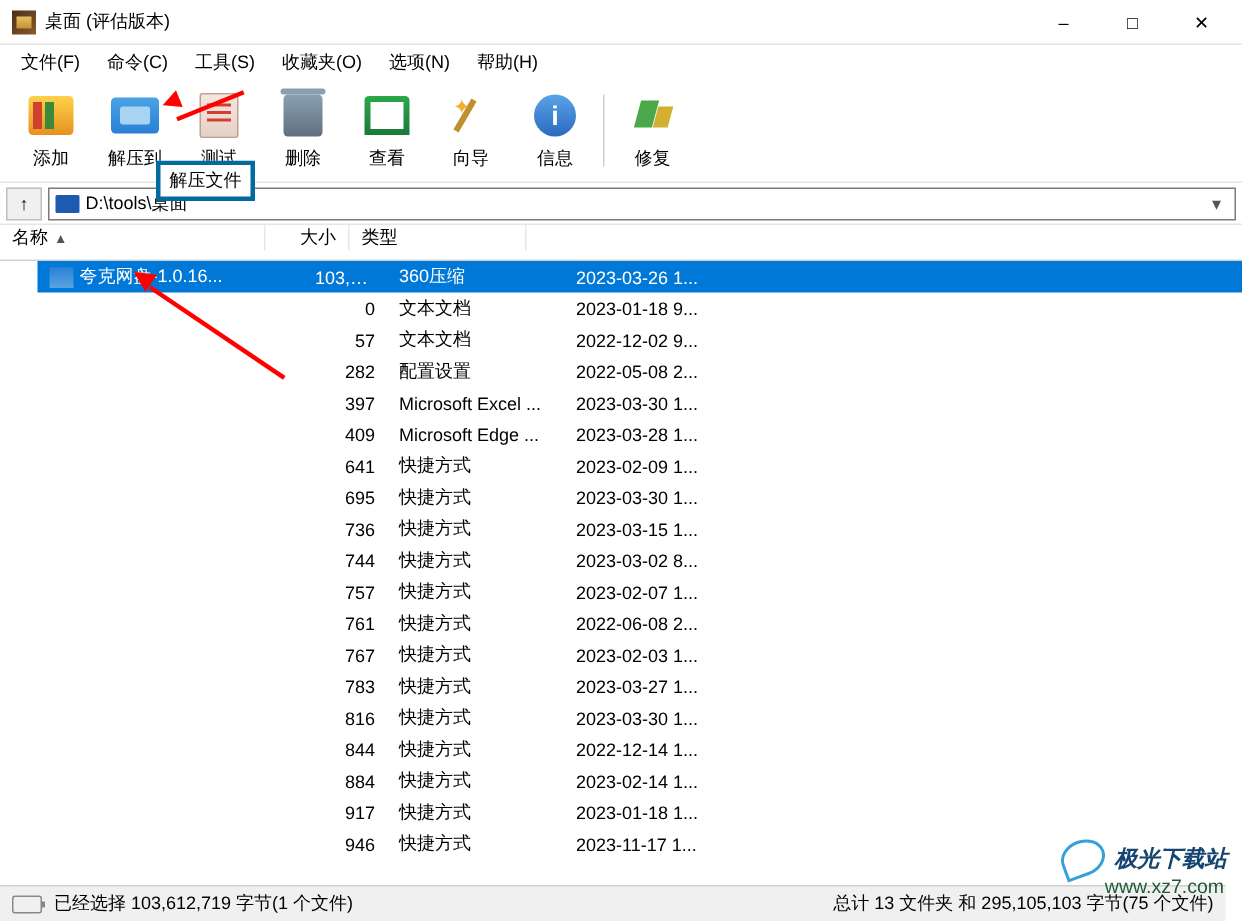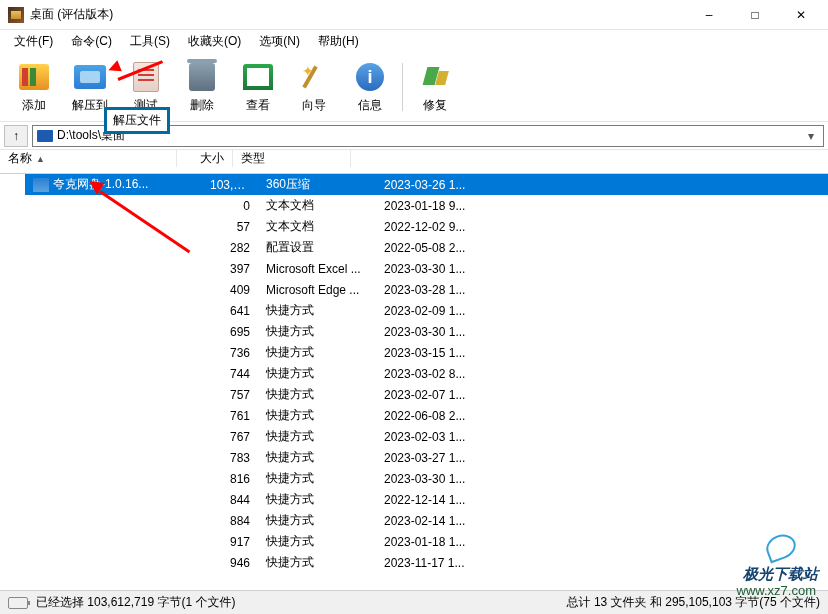--- a/index.html
+++ b/index.html
@@ -41,27 +41,27 @@
 .row { height: 21px; display: flex; align-items: center; }
 .row.selected { background: #0078d7; color: #fff; }
 .row .cell { padding: 0 8px; overflow: hidden; white-space: nowrap; text-overflow: ellipsis; }
 .row .c-name { width: 177px; display: flex; align-items: center; }
 .row .c-size { width: 56px; text-align: right; justify-content: flex-end; }
 .row .c-type { width: 118px; }
 .row .c-date { width: 110px; }
 .row .ficon { width: 16px; height: 14px; margin-right: 4px; flex-shrink: 0; }
 .folder-icon { background: linear-gradient(#2a7fd4,#5ba3e0); border-radius: 1px 1px 0 0; }
 
-.statusbar { position: absolute; bottom: 0; left: 0; right: 0; height: 24px; display: flex; align-items: center; padding: 0 8px; border-top: 1px solid #d0d0d0; background: #f0f0f0; }
+.statusbar { position: absolute; bottom: 0; left: 0; right: 11px; height: 24px; display: flex; align-items: center; padding: 0 8px; border-top: 1px solid #d0d0d0; background: #f0f0f0; }
 .statusbar .sticon { width: 20px; height: 12px; border: 1px solid #888; border-radius: 2px; margin-right: 8px; position:relative; }
 .statusbar .sticon::after{content:""; position:absolute; right:-3px; top:3px; width:2px; height:4px; background:#888;}
 .statusbar .stleft { flex: 1; }
 .statusbar .stright { }
 
-.watermark { position: absolute; right: 10px; bottom: 30px; display: flex; align-items: center; gap: 6px; opacity: 0.95; flex-direction: column; }
+.watermark { position: absolute; right: 10px; bottom: 30px; display: flex; align-items: center; gap: 6px; opacity: 0.95; }
 .watermark .wm-logo { width: 30px; height: 24px; border: 2px solid #2a9cd6; border-radius: 50% 50% 50% 0; transform: rotate(-20deg); }
 .watermark .wm-name { color: #0a3a6a; font-size: 15px; font-weight: bold; font-style: italic; }
 .watermark .wm-url { color: #14532d; font-size: 13px; position: absolute; right: 2px; bottom: -14px; }
 
 .annot-line { position: absolute; background: #ff0000; height: 3px; transform-origin: left center; z-index: 5; }
 .annot-head { position: absolute; width: 0; height: 0; z-index: 5; }
 
 
 .ic-add { background: linear-gradient(#ffd24a,#e69020); border-radius:3px; width:30px; height:26px; position:relative;}
 .ic-add::before{content:""; position:absolute; left:3px; top:4px; width:6px; height:18px; background:#d04030;}

